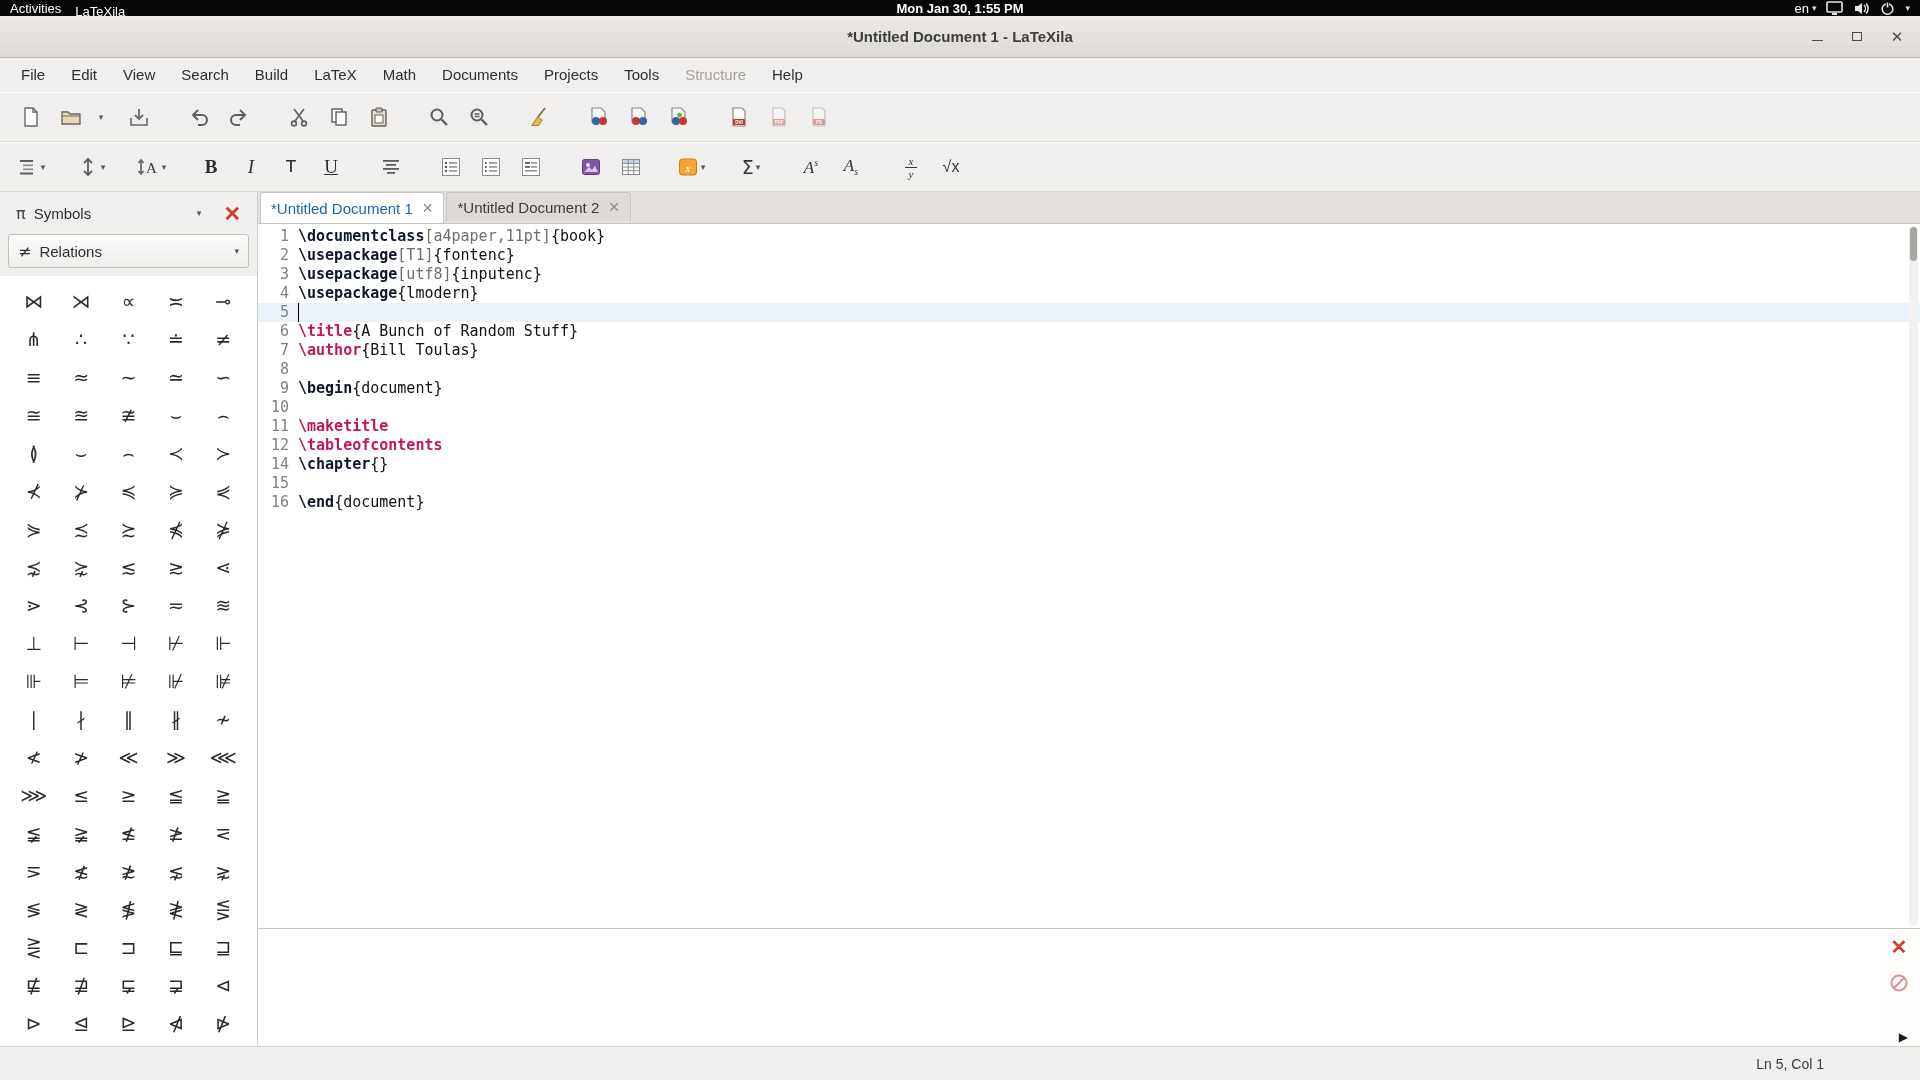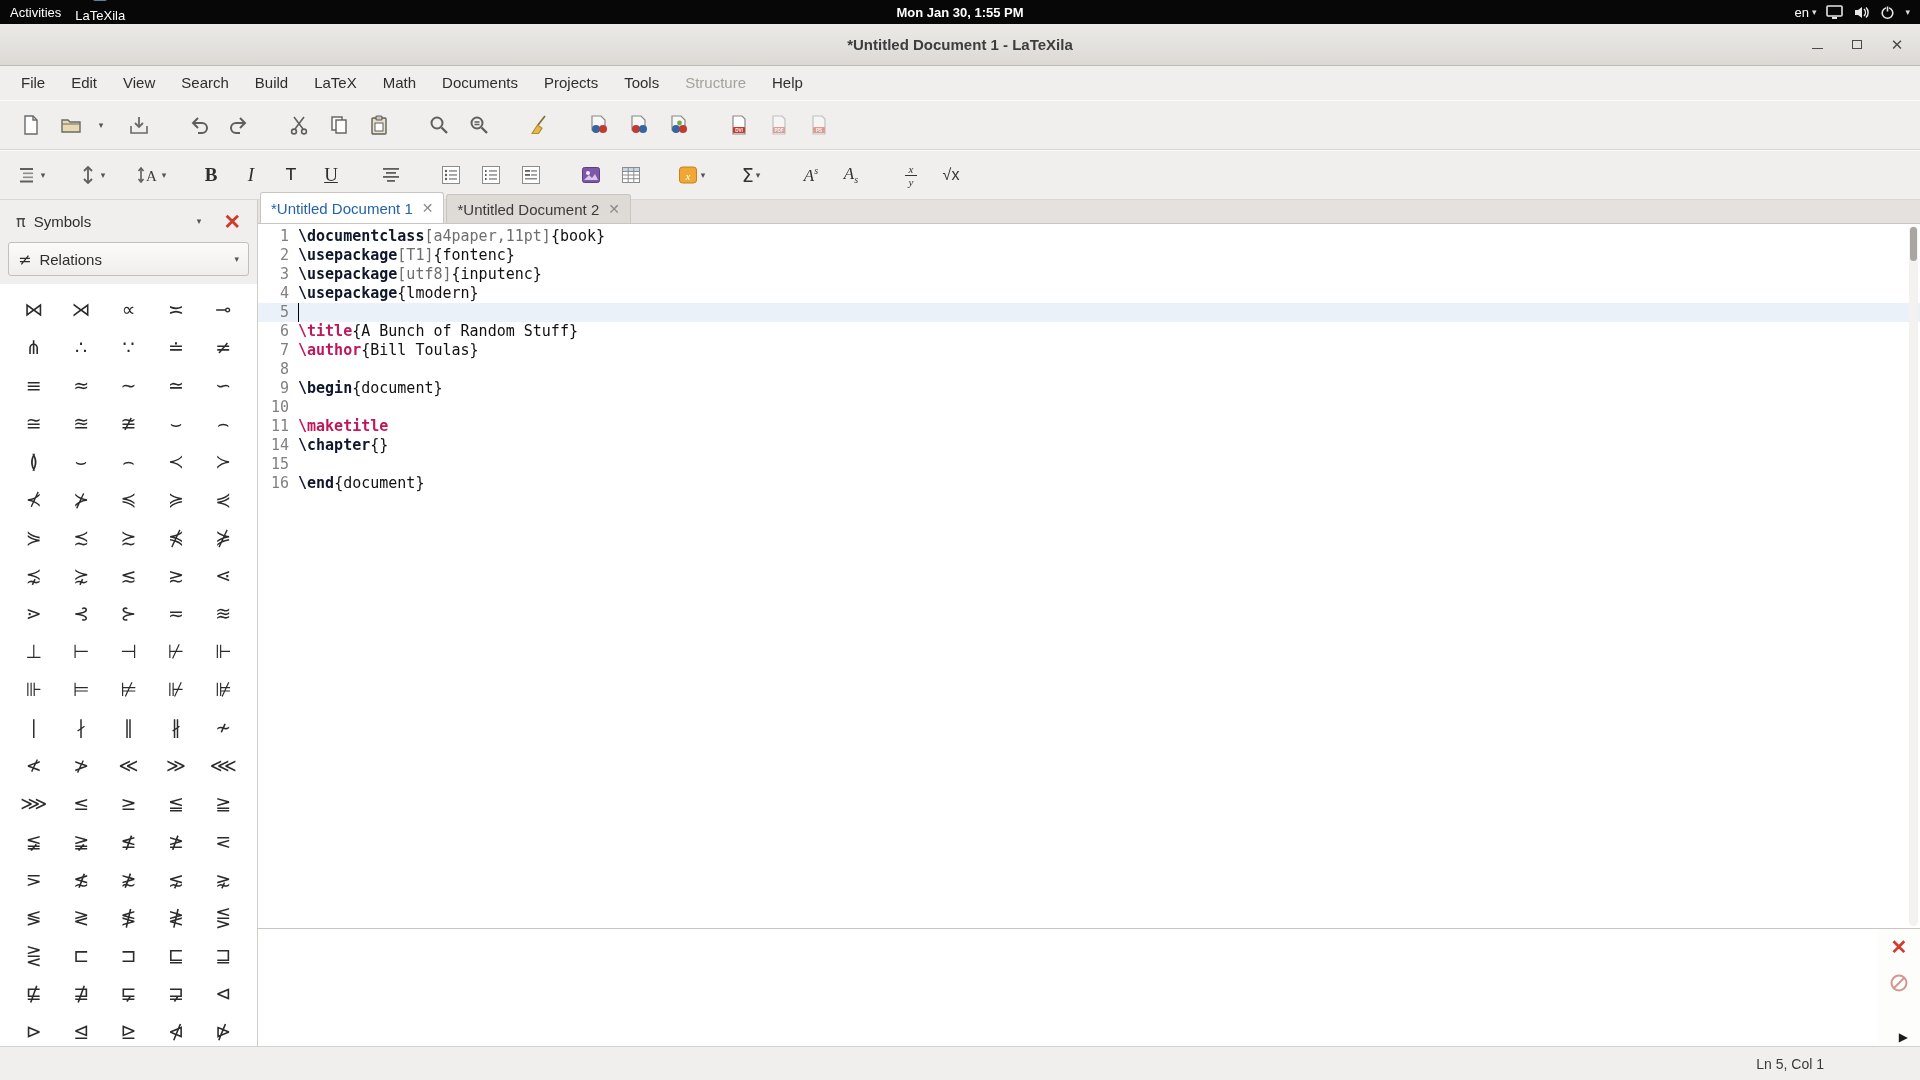--- a/index.html
+++ b/index.html
@@ -1,21 +1,21 @@
 <!DOCTYPE html>
 <html><head>
 <meta charset="utf-8">
 <style>
   * { margin:0; padding:0; box-sizing:border-box; }
   html,body { width:1920px; height:1080px; overflow:hidden; }
   body { font-family:"Liberation Sans", sans-serif; background:#f0efed; color:#2e2e2e; }
   .screen { width:1920px; height:1080px; display:flex; flex-direction:column; }
 
   
-  .top-bar { height:24px; background:#070707; color:#fff; display:flex; align-items:center;
+  .top-bar { height:16px; background:#070707; color:#fff; display:flex; align-items:center;
              font-size:13px; padding:0 10px; position:relative; flex-shrink:0; }
   .top-bar .left, .top-bar .right { display:flex; align-items:center; gap:14px; }
   .top-bar .right { margin-left:auto; gap:10px; }
   .top-bar .clock { position:absolute; left:50%; transform:translateX(-50%); font-weight:bold; }
   .app-btn { display:flex; align-items:center; gap:6px;flex-direction:column; }
   .chev { font-size:9px; color:#ddd; }
   .tb-activities { font-weight:normal; }
   .kbd-ind { display:flex; align-items:center; gap:3px; }
 
   
@@ -65,21 +65,21 @@
                     background:linear-gradient(#fcfbfa,#f0eeec); display:flex; align-items:center; gap:8px; padding:0 9px; font-size:15px; }
   .category-combo .neq { font-family:"DejaVu Sans", sans-serif; font-size:16px; }
   .category-combo .drop { margin-left:auto; }
   .symbols-grid { flex:1; background:#ffffff; display:grid; grid-template-columns:repeat(5,1fr);
                   grid-auto-rows:38px; align-content:start; padding:6px 10px; overflow:hidden; }
   .symbol-cell { display:flex; align-items:center; justify-content:center; font-family:"DejaVu Sans", sans-serif;
                  font-size:19px; color:#2b2b2b; }
 
   
   .editor-col { flex:1; display:flex; flex-direction:column; min-width:0; }
-  .tab-bar { height:24px; background:#e4e1de; border-bottom:1px solid #c9c5c0; display:flex; align-items:flex-end; padding-left:2px; flex-shrink:0; }
+  .tab-bar { height:32px; background:#e4e1de; border-bottom:1px solid #c9c5c0; display:flex; padding-left:2px; flex-shrink:0; }
   .tab { height:29px; display:flex; align-items:center; padding:0 10px; font-size:15px; gap:9px;
          border:1px solid #c9c5c0; border-bottom:none; background:#dedad6; color:#3a3a3a; margin-right:2px; border-radius:3px 3px 0 0; }
   .tab.active { background:#ffffff; color:#2563a8; height:31px; }
   .tab .close { color:#8a8a8a; font-size:14px; }
 
   .code-area { flex:1; background:#ffffff; position:relative; overflow:hidden;
                font-family:"DejaVu Sans Mono", monospace; font-size:15px; line-height:19px; padding-top:3px; }
   .line { display:flex; height:19px; }
   .line .num { width:40px; flex-shrink:0; text-align:right; padding-right:9px; color:#808080; }
   .line .content { white-space:pre; color:#111; }
@@ -613,20 +613,24 @@
           </div>
           <div class="line">
             <span class="num">10</span>
             <span class="content"></span>
           </div>
           <div class="line">
             <span class="num">11</span>
             <span class="content"><span class="tok-grn">\maketitle</span></span>
           </div>
           <div class="line">
+            <span class="num">12</span>
+            <span class="content"><span class="tok-grn">\tableofcontents</span></span>
+          </div>
+          <div class="line">
             <span class="num">14</span>
             <span class="content"><span class="tok-cmd">\chapter</span><span class="tok-txt">{}</span></span>
           </div>
           <div class="line">
             <span class="num">15</span>
             <span class="content"></span>
           </div>
           <div class="line">
             <span class="num">16</span>
             <span class="content"><span class="tok-cmd">\end</span><span class="tok-txt">{document}</span></span>

